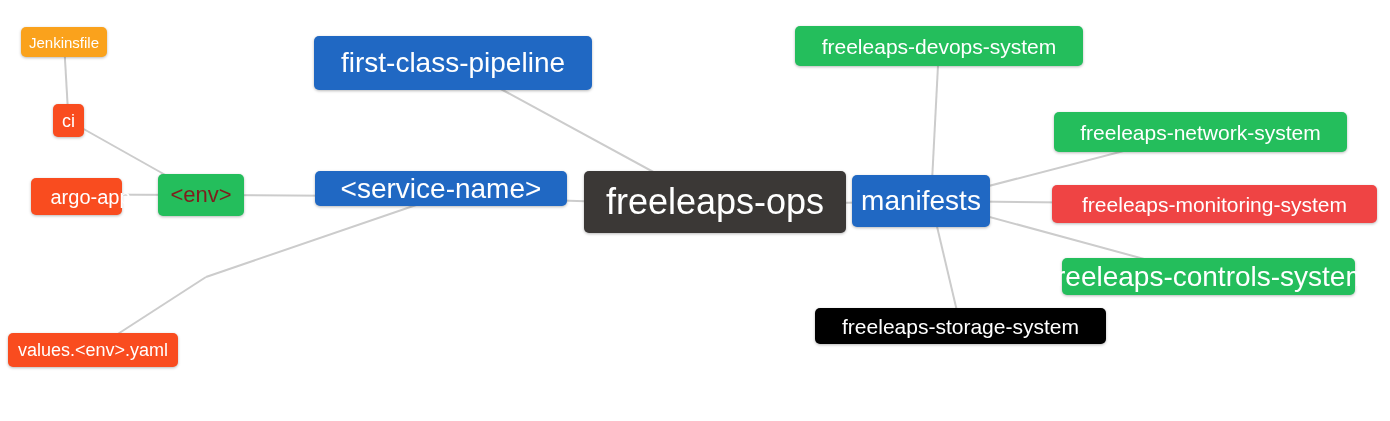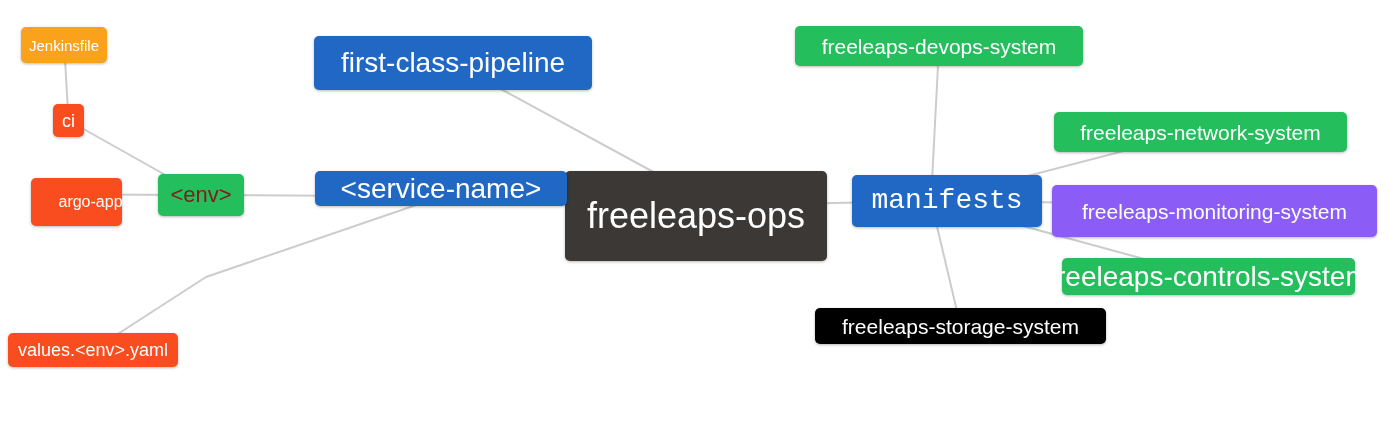--- a/index.html
+++ b/index.html
@@ -51,27 +51,27 @@
       <line x1="93" y1="350" x2="206" y2="277" stroke="#cccccc" stroke-width="2"></line>
       <line x1="453" y1="63" x2="715" y2="205.5" stroke="#cccccc" stroke-width="2"></line>
       <line x1="441" y1="196.5" x2="715" y2="205.5" stroke="#cccccc" stroke-width="2"></line>
       <line x1="715" y1="205.5" x2="931" y2="201" stroke="#cccccc" stroke-width="2"></line>
       <line x1="931" y1="201" x2="939" y2="46" stroke="#cccccc" stroke-width="2"></line>
       <line x1="931" y1="201" x2="1200.5" y2="131" stroke="#cccccc" stroke-width="2"></line>
       <line x1="931" y1="201" x2="1214.5" y2="204" stroke="#cccccc" stroke-width="2"></line>
       <line x1="931" y1="201" x2="1208.5" y2="276.5" stroke="#cccccc" stroke-width="2"></line>
       <line x1="931" y1="201" x2="960.5" y2="326" stroke="#cccccc" stroke-width="2"></line>
     </svg>
-<div class="node" style="left: 565px; top: 171px; width: 262px; height: 90px; font-size: 36px; background: rgb(59, 56, 54); color: rgb(255, 255, 255);">freeleaps-ops</div>
+<div class="node" style="left: 584px; top: 171px; width: 262px; height: 62px; font-size: 36px; background: rgb(59, 56, 54); color: rgb(255, 255, 255);">freeleaps-ops</div>
     <div class="node" style="left: 314px; top: 36px; width: 278px; height: 54px; font-size: 28px; background: rgb(32, 104, 195); color: rgb(255, 255, 255);">first-class-pipeline</div>
     <div class="node" style="left: 315px; top: 171px; width: 252px; height: 35px; font-size: 28px; background: rgb(32, 104, 195); color: rgb(255, 255, 255);">&lt;service-name&gt;</div>
-    <div class="node" style="left: 852px; top: 175px; width: 190px; height: 52px; font-size: 28px; background: rgb(32, 104, 195); color: rgb(255, 255, 255); font-family: Liberation Mono, monospace;">manifests</div>
+    <div class="node" style="left: 852px; top: 175px; width: 138px; height: 52px; font-size: 28px; background: rgb(32, 104, 195); color: rgb(255, 255, 255);">manifests</div>
     <div class="node" style="left: 158px; top: 174px; width: 86px; height: 42px; font-size: 22px; background: rgb(36, 190, 92); color: #7f1d1d;">&lt;env&gt;</div>
     <div class="node" style="left: 795px; top: 26px; width: 288px; height: 40px; font-size: 21px; background: rgb(36, 190, 92); color: rgb(255, 255, 255);">freeleaps-devops-system</div>
     <div class="node" style="left: 1054px; top: 112px; width: 293px; height: 40px; font-size: 21px; background: rgb(36, 190, 92); color: rgb(255, 255, 255);">freeleaps-network-system</div>
-    <div class="node" style="left: 1052px; top: 185px; width: 325px; height: 52px; font-size: 21px; background: #8b5cf6; color: rgb(255, 255, 255);">freeleaps-monitoring-system</div>
+    <div class="node" style="left: 1052px; top: 185px; width: 325px; height: 38px; font-size: 21px; background: #ef4444; color: rgb(255, 255, 255);">freeleaps-monitoring-system</div>
     <div class="node" style="left: 1062px; top: 258px; width: 293px; height: 37px; font-size: 28px; background: rgb(36, 190, 92); color: rgb(255, 255, 255);">freeleaps-controls-system</div>
     <div class="node" style="left: 815px; top: 308px; width: 291px; height: 36px; font-size: 21px; background: #000000; color: rgb(255, 255, 255);">freeleaps-storage-system</div>
     <div class="node" style="left: 53px; top: 104px; width: 31px; height: 33px; font-size: 18px; background: rgb(249, 76, 31); color: rgb(255, 255, 255); text-align: center;">ci</div>
-    <div class="node" style="left: 31px; top: 178px; width: 91px; height: 48px; font-size: 16px; background: rgb(249, 76, 31); color: rgb(255, 255, 255); padding-left: 32px;">argo-app</div>
+    <div class="node" style="left: 31px; top: 178px; width: 91px; height: 37px; font-size: 20px; background: rgb(249, 76, 31); color: rgb(255, 255, 255); padding-left: 32px;">argo-app</div>
     <div class="node" style="left: 8px; top: 333px; width: 170px; height: 34px; font-size: 18px; background: rgb(249, 76, 31); color: rgb(255, 255, 255);">values.&lt;env&gt;.yaml</div>
-    <div class="node" style="left: 21px; top: 27px; width: 86px; height: 36px; font-size: 15px; background: rgb(250, 162, 28); color: rgb(255, 255, 255);">Jenkinsfile</div>
+    <div class="node" style="left: 21px; top: 27px; width: 86px; height: 30px; font-size: 15px; background: rgb(250, 162, 28); color: rgb(255, 255, 255);">Jenkinsfile</div>
   </div>
 
 </body></html>

